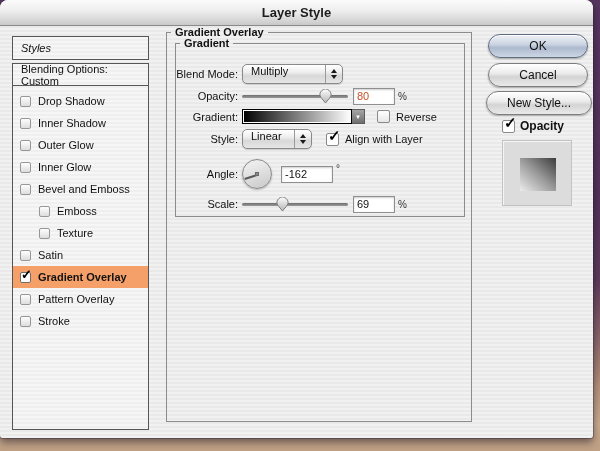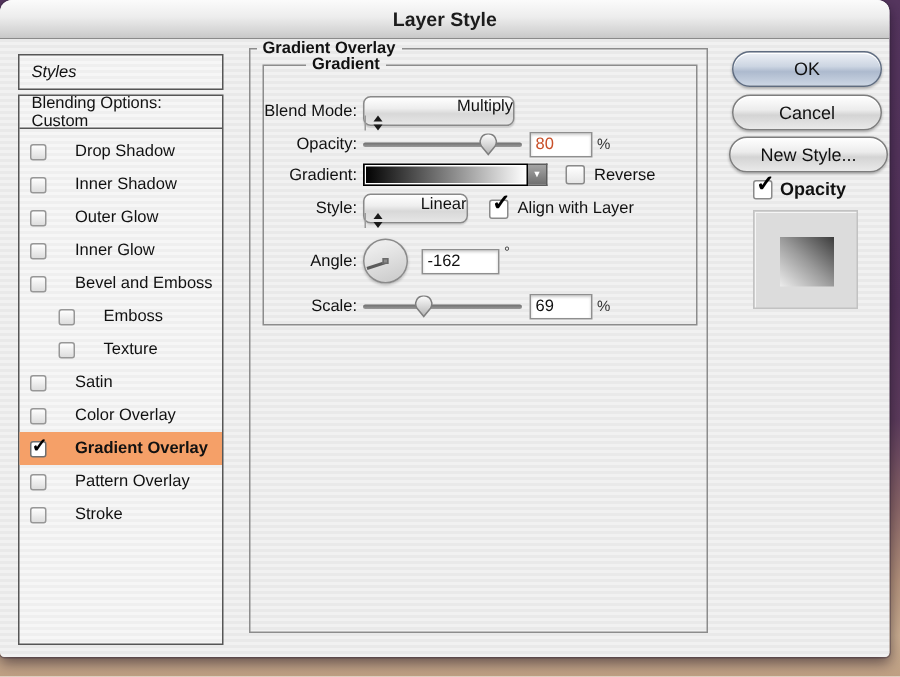--- a/index.html
+++ b/index.html
@@ -22,47 +22,47 @@
     border-bottom:1px solid #8a8a8a;
     display:flex; align-items:center; justify-content:center;
     font-size:13px; font-weight:bold; color:#1c1c1c;
   }
   
   .side-box { position:absolute; left:12px; background:repeating-linear-gradient(180deg,#f6f6f6 0 2px,#efefef 2px 4px); border:1.5px solid #565656; }
   #styles-box { top:36px; width:137px; height:24px; display:flex; align-items:center; padding-left:8px; font-size:11px; color:#111;font-style:italic; }
   #list-box { top:63px; width:137px; height:367px; }
   #blending-row { height:22px; display:flex; align-items:center; padding-left:8px; font-size:11px; color:#111; border-bottom:1.5px solid #565656; }
   #items { padding-top:4px; }
-  .item { height:22px; display:flex; align-items:center; padding-left:7px; font-size:11px; color:#111;gap:12px; }
+  .item { height:22px; display:flex; align-items:center; padding-left:7px; font-size:11px; color:#111; }
   .item.indent { padding-left:26px; }
   .item.selected { background:#f5a068; font-weight:bold; }
   .cb {
     width:11px; height:11px; border:1px solid #979797; border-radius:2px;
     background:linear-gradient(180deg,#fefefe,#dddddd); margin-right:7px;
     position:relative; flex:none;
   }
   .cb.checked { background:#fff; border-color:#6f6f6f; }
   .cb .check { position:absolute; left:0px; top:-5px; font-size:13px; font-weight:bold; color:#000; line-height:13px; }
   .cb13 { width:13px; height:13px; border:1px solid #8a8a8a; border-radius:2px; background:linear-gradient(180deg,#ffffff,#e6e6e6); position:relative; flex:none; }
   .cb13.checked { background:#fff; }
   .cb13 .check { position:absolute; left:1px; top:-6px; font-size:15px; font-weight:bold; color:#000; line-height:15px; }
   
   fieldset { position:absolute; border:1px solid #8c8c8c; }
   fieldset legend { margin-left:4px; padding:0 4px; font-size:11px; font-weight:bold; color:#111; }
   #fs-outer { left:166px; top:26px; width:306px; height:396px; }
-  #fs-inner { left:175px; top:37px; width:290px; height:180px;padding-left:24px; }
+  #fs-inner { left:175px; top:37px; width:290px; height:180px; }
   
   .row { position:absolute; left:172px; display:flex; align-items:center; }
   .lbl { width:66px; text-align:right; font-size:11px; color:#111; flex:none; }
   .unit { font-size:10px; color:#333; margin-left:3px; }
   
   .popup {
     height:20px; margin-left:4px; border:1px solid #898989; border-radius:5px;
     background:linear-gradient(180deg,#ffffff 0%,#eeeeee 40%,#d8d8d8 60%,#e6e6e6 100%);
-    display:flex; align-items:flex-end; box-shadow:0 1px 1px rgba(0,0,0,.15);flex-direction:column;
+    display:flex; align-items:flex-start; box-shadow:0 1px 1px rgba(0,0,0,.15);
   }
   .popup .ptext { flex:1; font-size:11px; color:#111; padding-left:8px; }
   .stepper { width:17px; align-self:stretch; border-left:1px solid #9a9a9a; display:flex; flex-direction:column; align-items:center; justify-content:center; }
   .tri-up { width:0; height:0; border-left:3.5px solid transparent; border-right:3.5px solid transparent; border-bottom:4.5px solid #1a1a1a; margin-bottom:2px; }
   .tri-down { width:0; height:0; border-left:3.5px solid transparent; border-right:3.5px solid transparent; border-top:4.5px solid #1a1a1a; }
   
   .slider { position:relative; width:106px; height:15px; margin-left:4px; flex:none; }
   .track { position:absolute; left:0; right:0; top:6px; height:3px; border-radius:2px; background:linear-gradient(180deg,#6e6e6e,#9a9a9a); }
   .thumb { position:absolute; top:0; }
   
@@ -151,24 +151,20 @@
         <span class="cb"></span>
         <span>Emboss</span>
       </div>
       <div class="item indent">
         <span class="cb"></span>
         <span>Texture</span>
       </div>
       <div class="item">
         <span class="cb"></span>
         <span>Satin</span>
-      </div>
-      <div class="item">
-        <span class="cb"></span>
-        <span>Color Overlay</span>
       </div>
       <div class="item selected">
         <span class="cb checked">
           <span class="check">✓</span>
         </span>
         <span>Gradient Overlay</span>
       </div>
       <div class="item">
         <span class="cb"></span>
         <span>Pattern Overlay</span>

